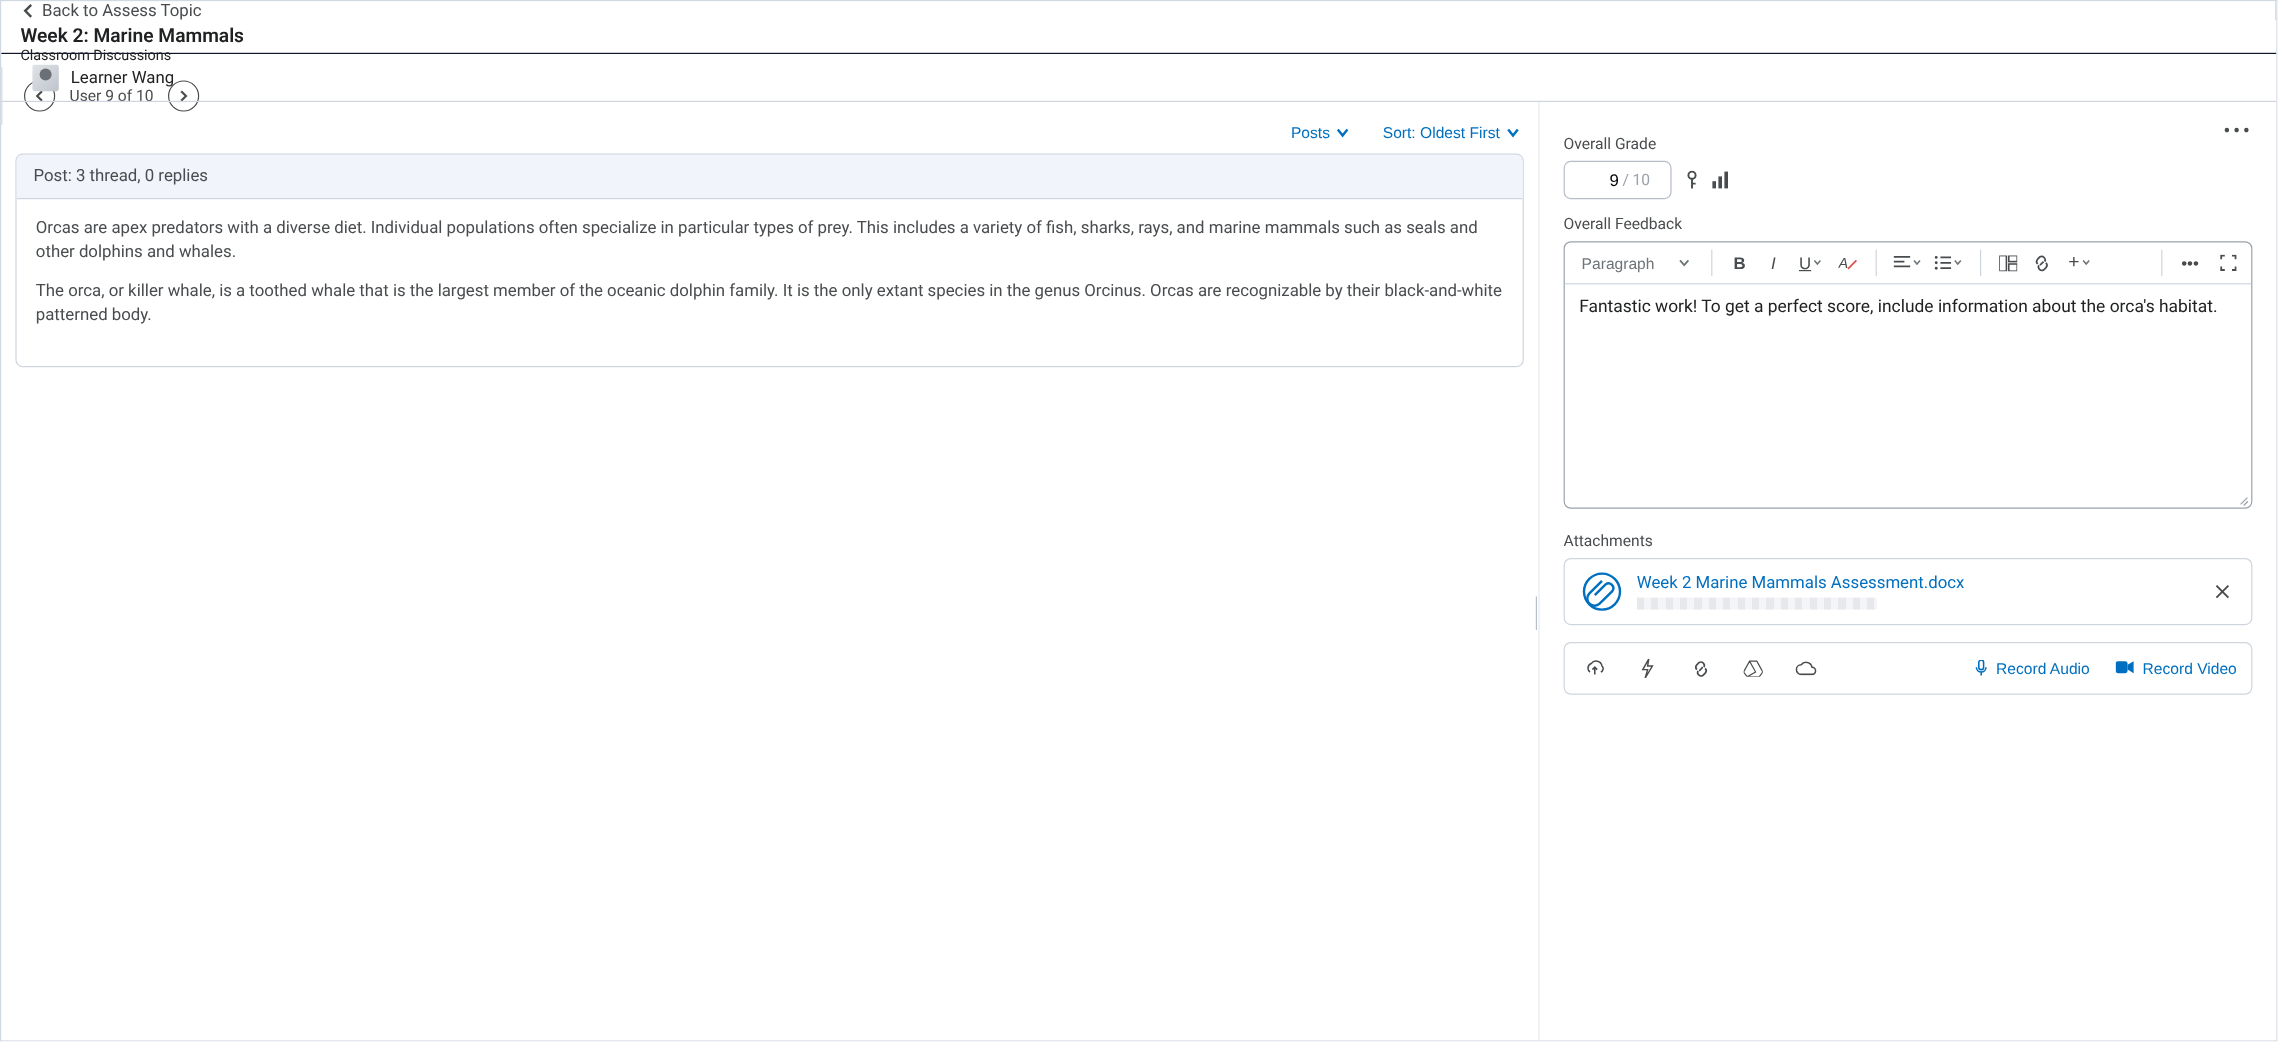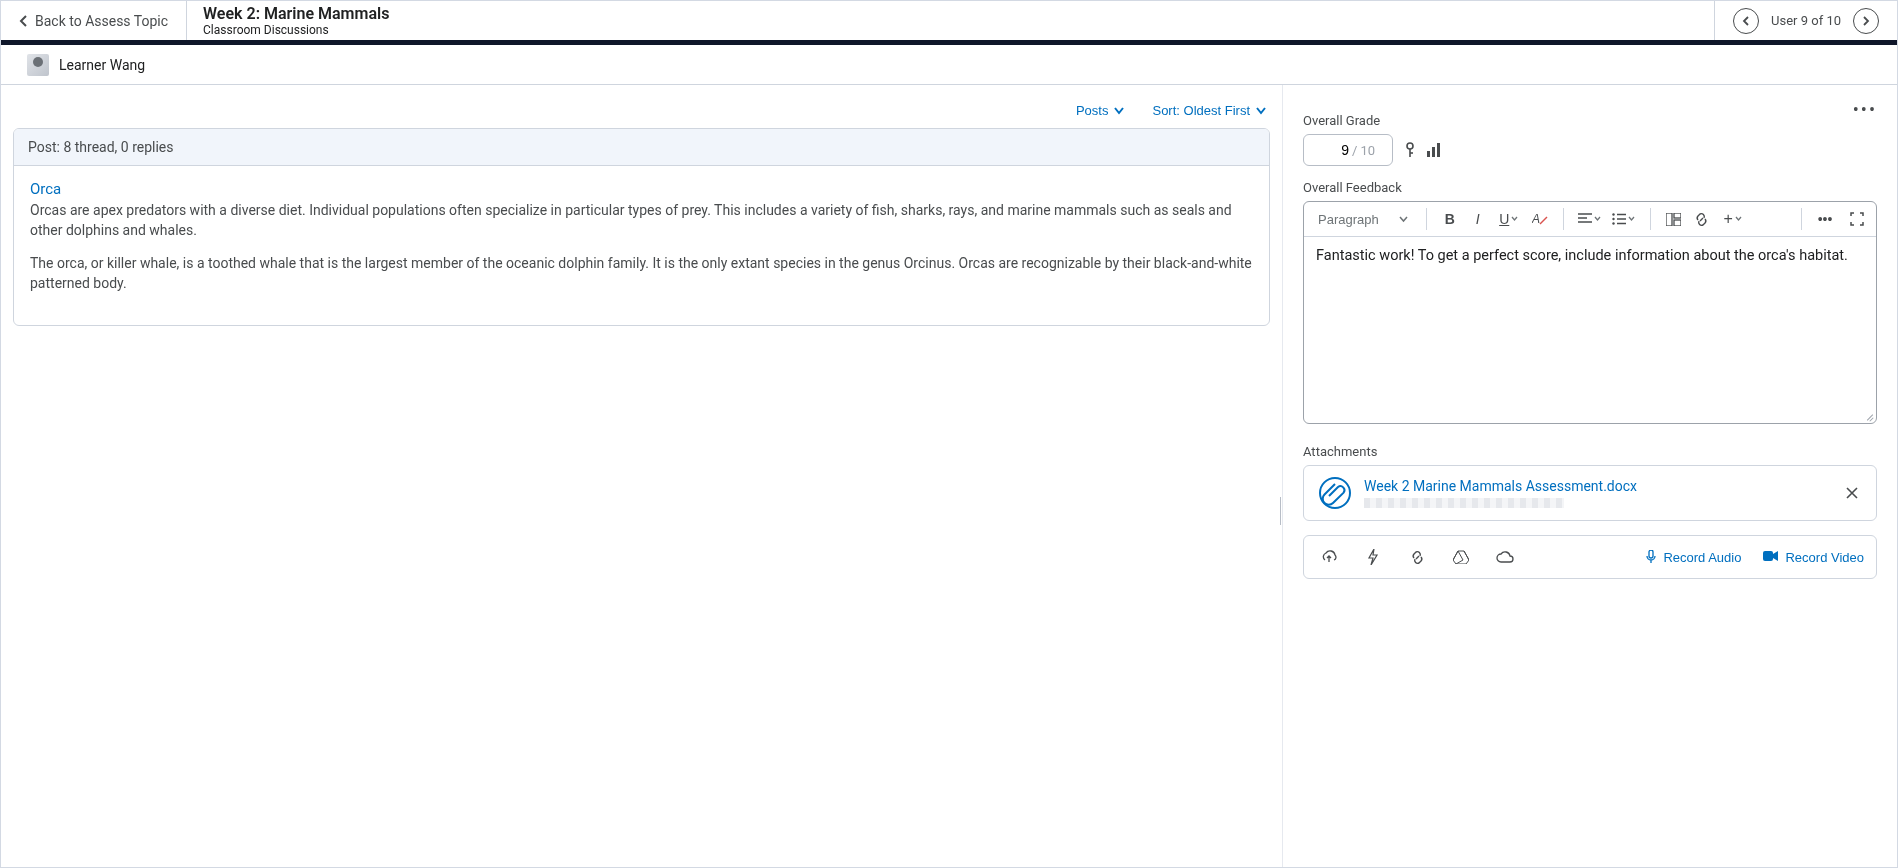--- a/index.html
+++ b/index.html
@@ -13,22 +13,23 @@
     width: 1898px;
     height: 868px;
     border: 1px solid #d3d9e3;
     overflow: hidden;
     display: flex;
     flex-direction: column;
   }
   .topbar {
     display: flex;
     align-items: stretch;
-    border-bottom: 5px solid #0f172a;
+    border-bottom: 1px solid #0f172a;
     height: 44px;
+    flex-direction: column;
   }
   .back-link {
     display: flex;
     align-items: center;
     gap: 6px;
     padding: 0 18px;
     border-right: 1px solid #cfd5de;
     font-size: 14px;
     color: #494c4e;
     cursor: pointer;
@@ -440,23 +441,22 @@
           </button>
           <button>
             <span>Sort: Oldest First</span>
             <svg width="10" height="8" viewBox="0 0 10 8">
                 <path d="M1 1 L5 6 L9 1" fill="none" stroke="#006fbf" stroke-width="2"></path>
               </svg>
           </button>
         </div>
 
         <div class="post-card">
-          <div class="post-card-header">Post: 8 thread, 0 replies</div>
+          <div class="post-card-header">Post: 3 thread, 0 replies</div>
           <div class="post-body">
-            <div class="post-title">Orca</div>
             <div class="post-content">
               <p>Orcas are apex predators with a diverse diet. Individual populations often specialize in particular types of prey. This includes a variety of fish, sharks, rays, and marine mammals such as seals and other dolphins and whales.</p>
               <p>The orca, or killer whale, is a toothed whale that is the largest member of the oceanic dolphin family. It is the only extant species in the genus Orcinus. Orcas are recognizable by their black-and-white patterned body.</p>
             </div>
           </div>
         </div>
       </div>
 
       <div class="divider-handle"></div>
     </div>

